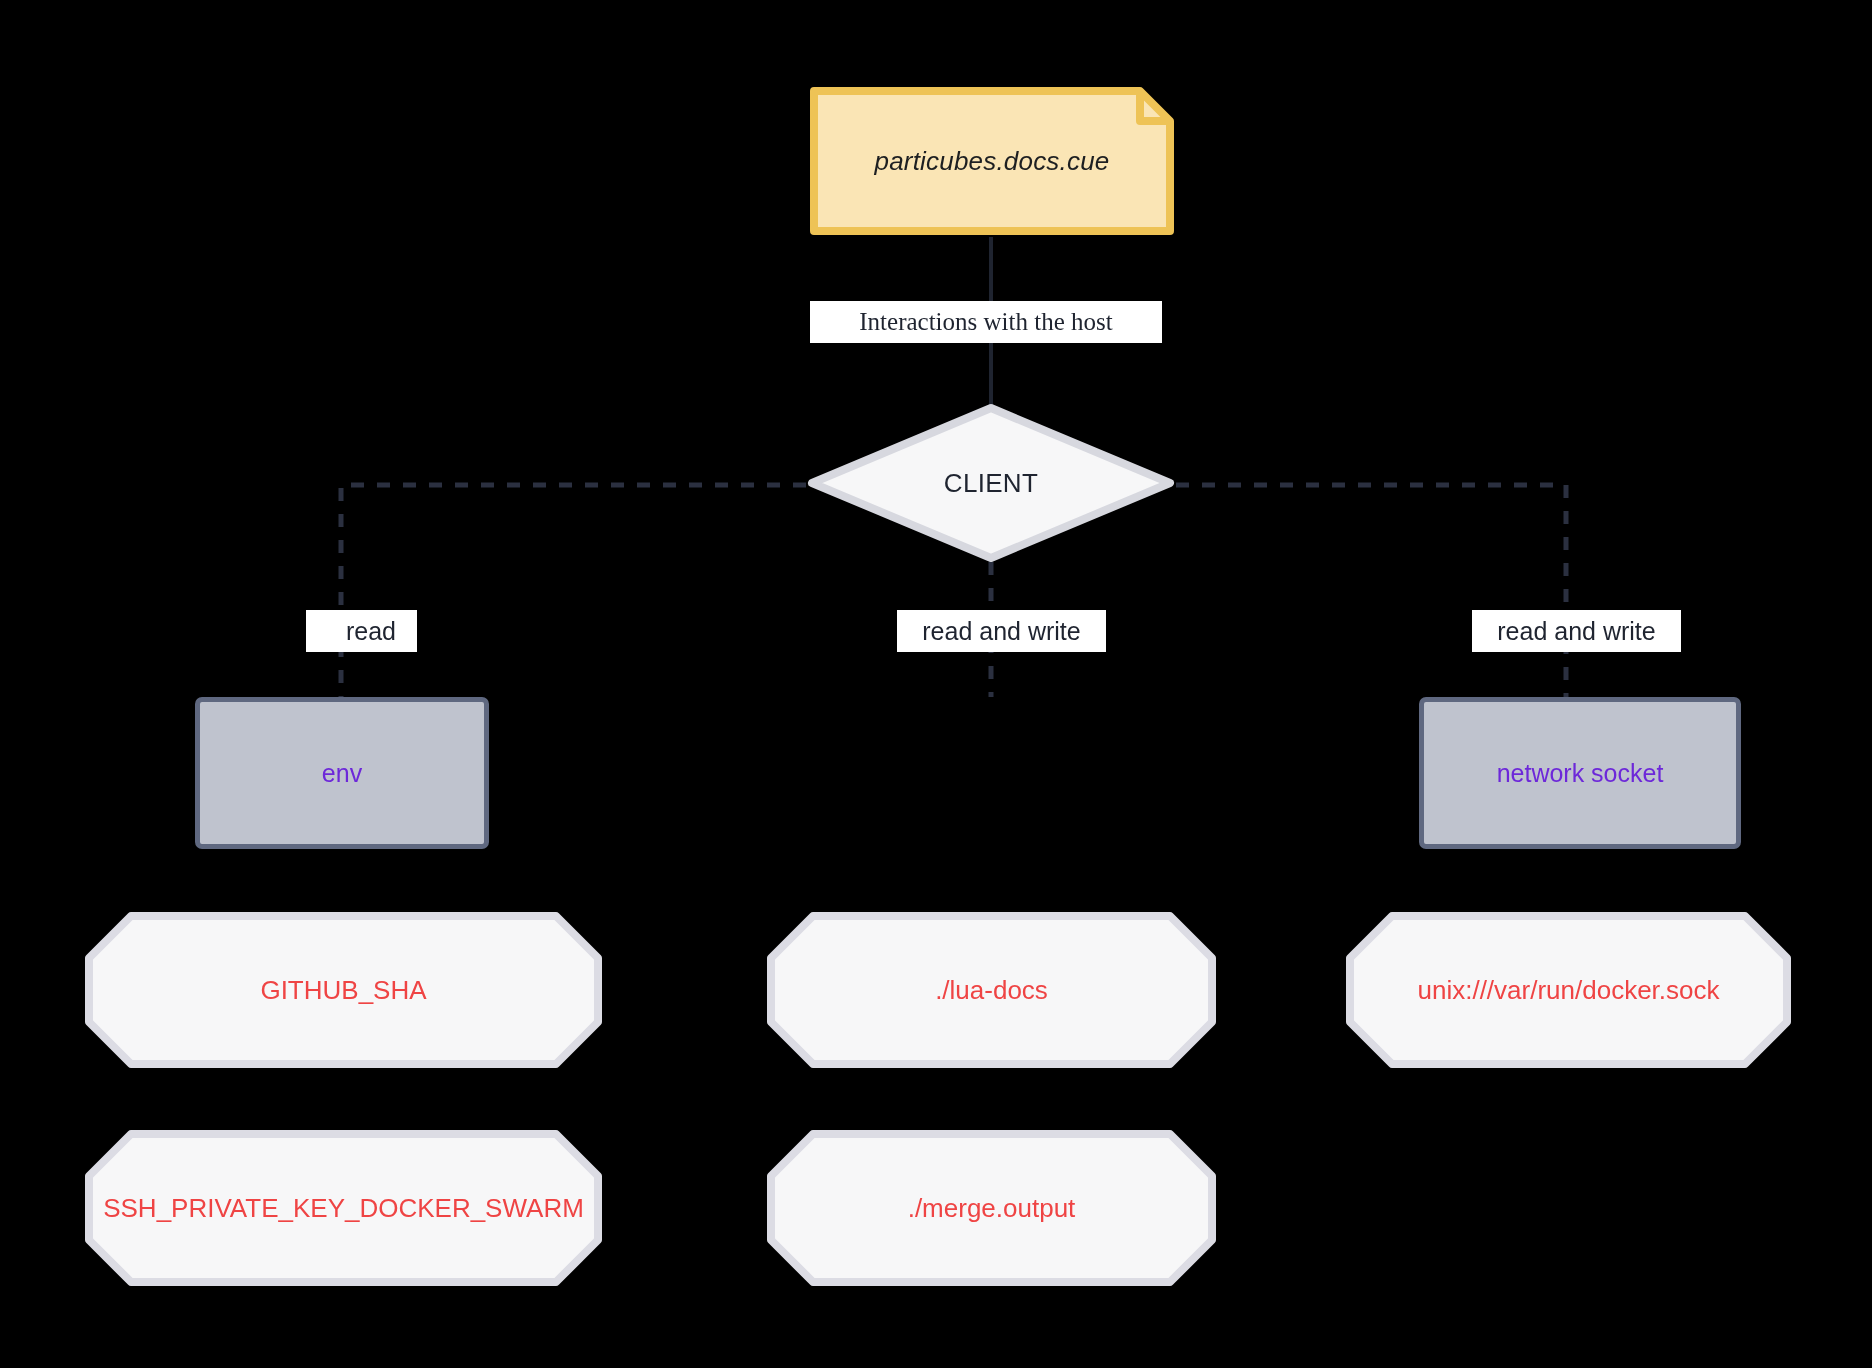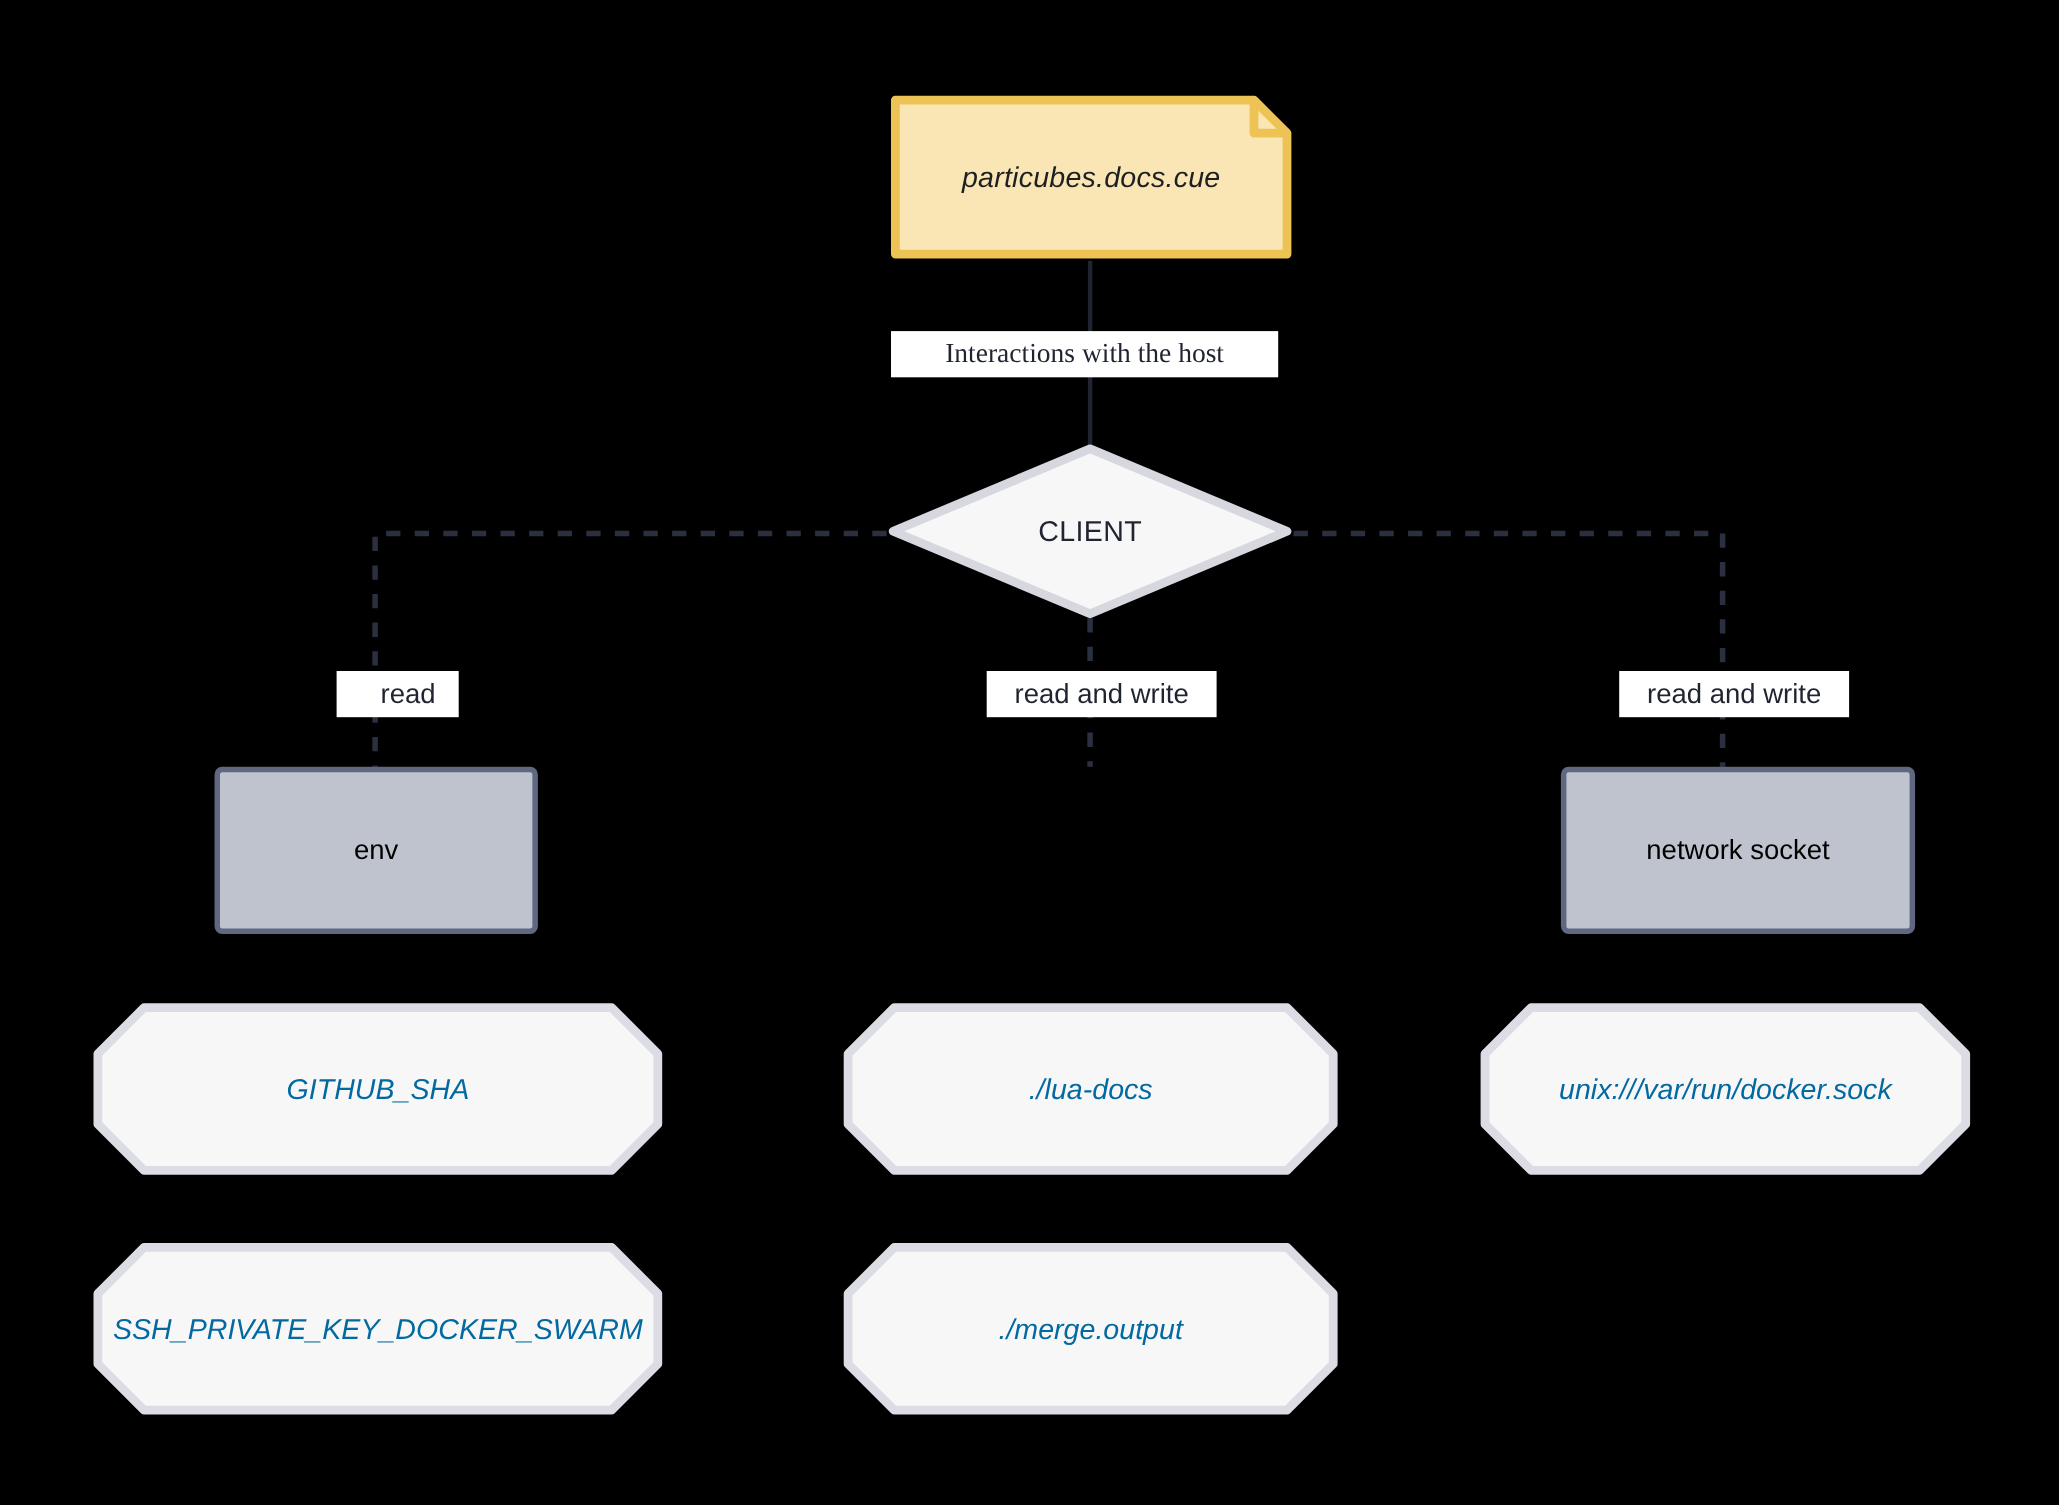--- a/index.html
+++ b/index.html
@@ -87,40 +87,39 @@
   .gbox {
     position: absolute;
     background: #bfc3ce;
     border: 5px solid #5f6880;
     border-radius: 7px;
     box-sizing: border-box;
     display: flex;
     align-items: center;
     justify-content: center;
     font-size: 25px;
-    color: #000000;
+    color: #6d28d9;
   }
 
   
   .octa {
     position: absolute;
   }
   .octa .octa-label {
     position: absolute;
     left: 0;
     top: 0;
     width: 100%;
     height: 100%;
     display: flex;
     align-items: center;
     justify-content: center;
     font-size: 26px;
-    color: #0369a1;
+    color: #ef4444;
     white-space: nowrap;
-    font-style: italic;
   }
 </style>
 </head>
 <body>
 
 <div id="canvas">
 
   <svg id="svg-layer" viewBox="0 0 1872 1368">
 
     <line x1="991" y1="237" x2="991" y2="406" stroke="#1f2430" stroke-width="4"></line>

